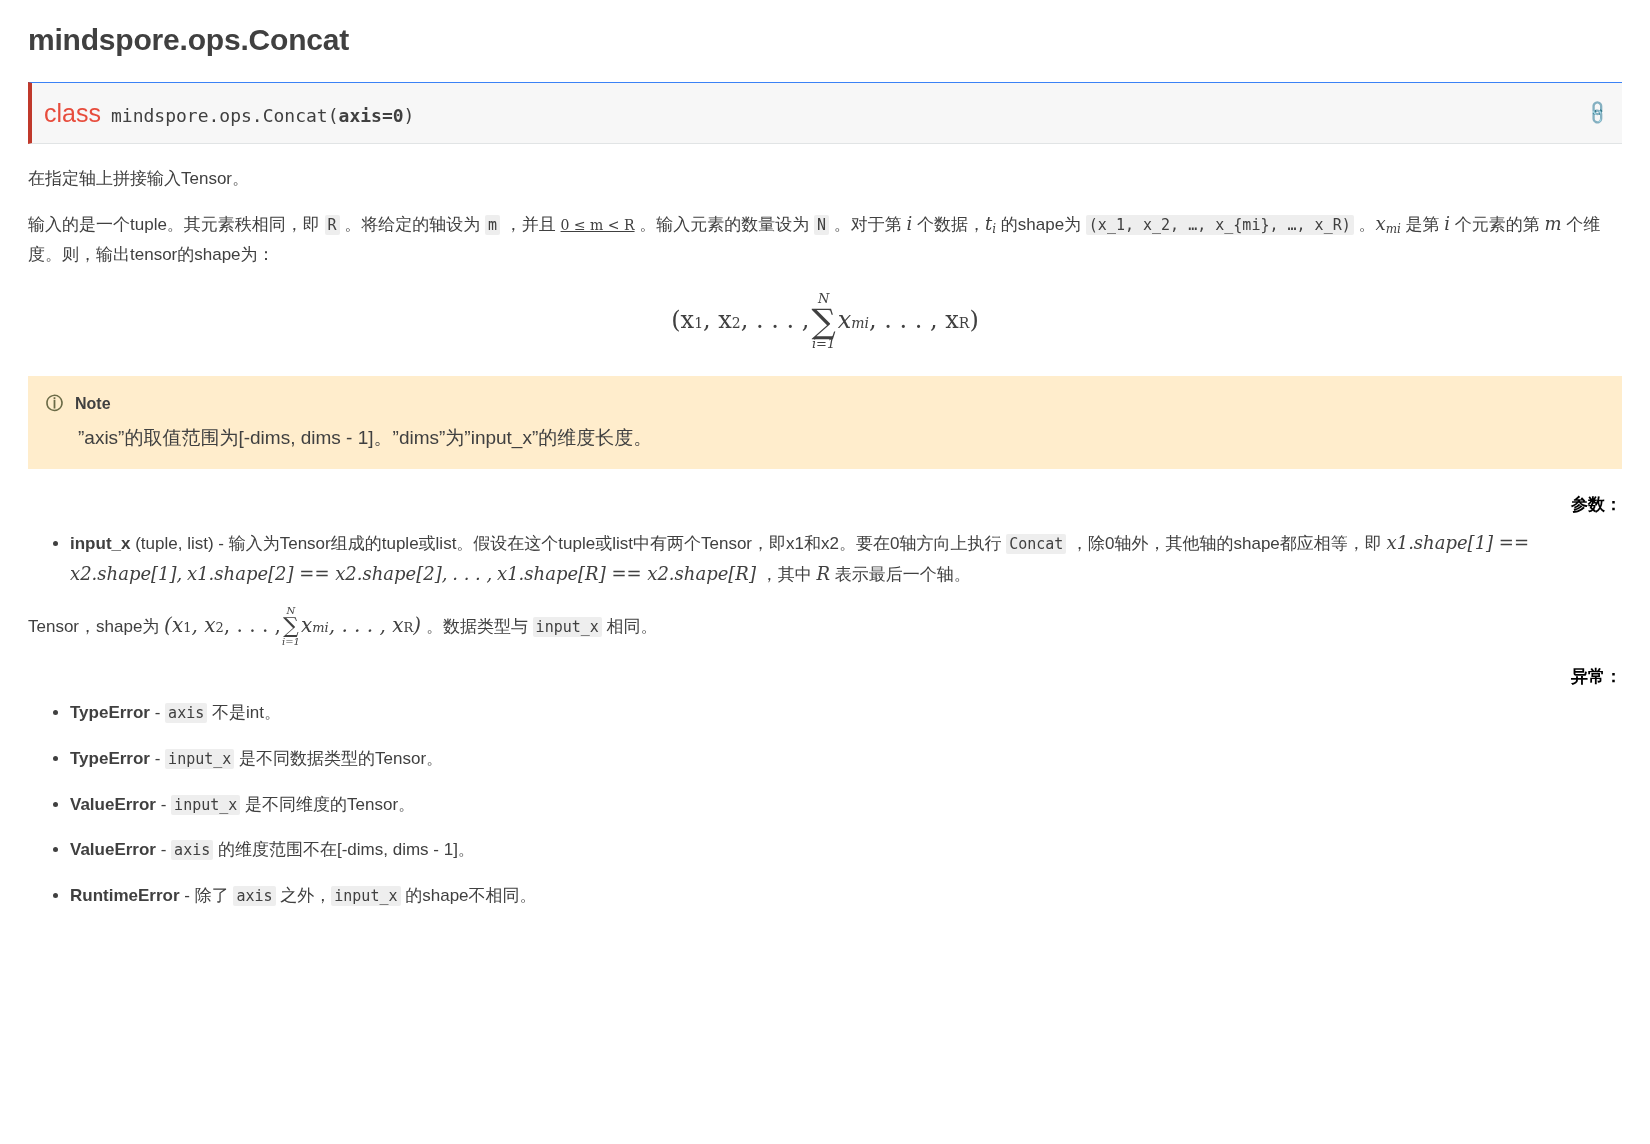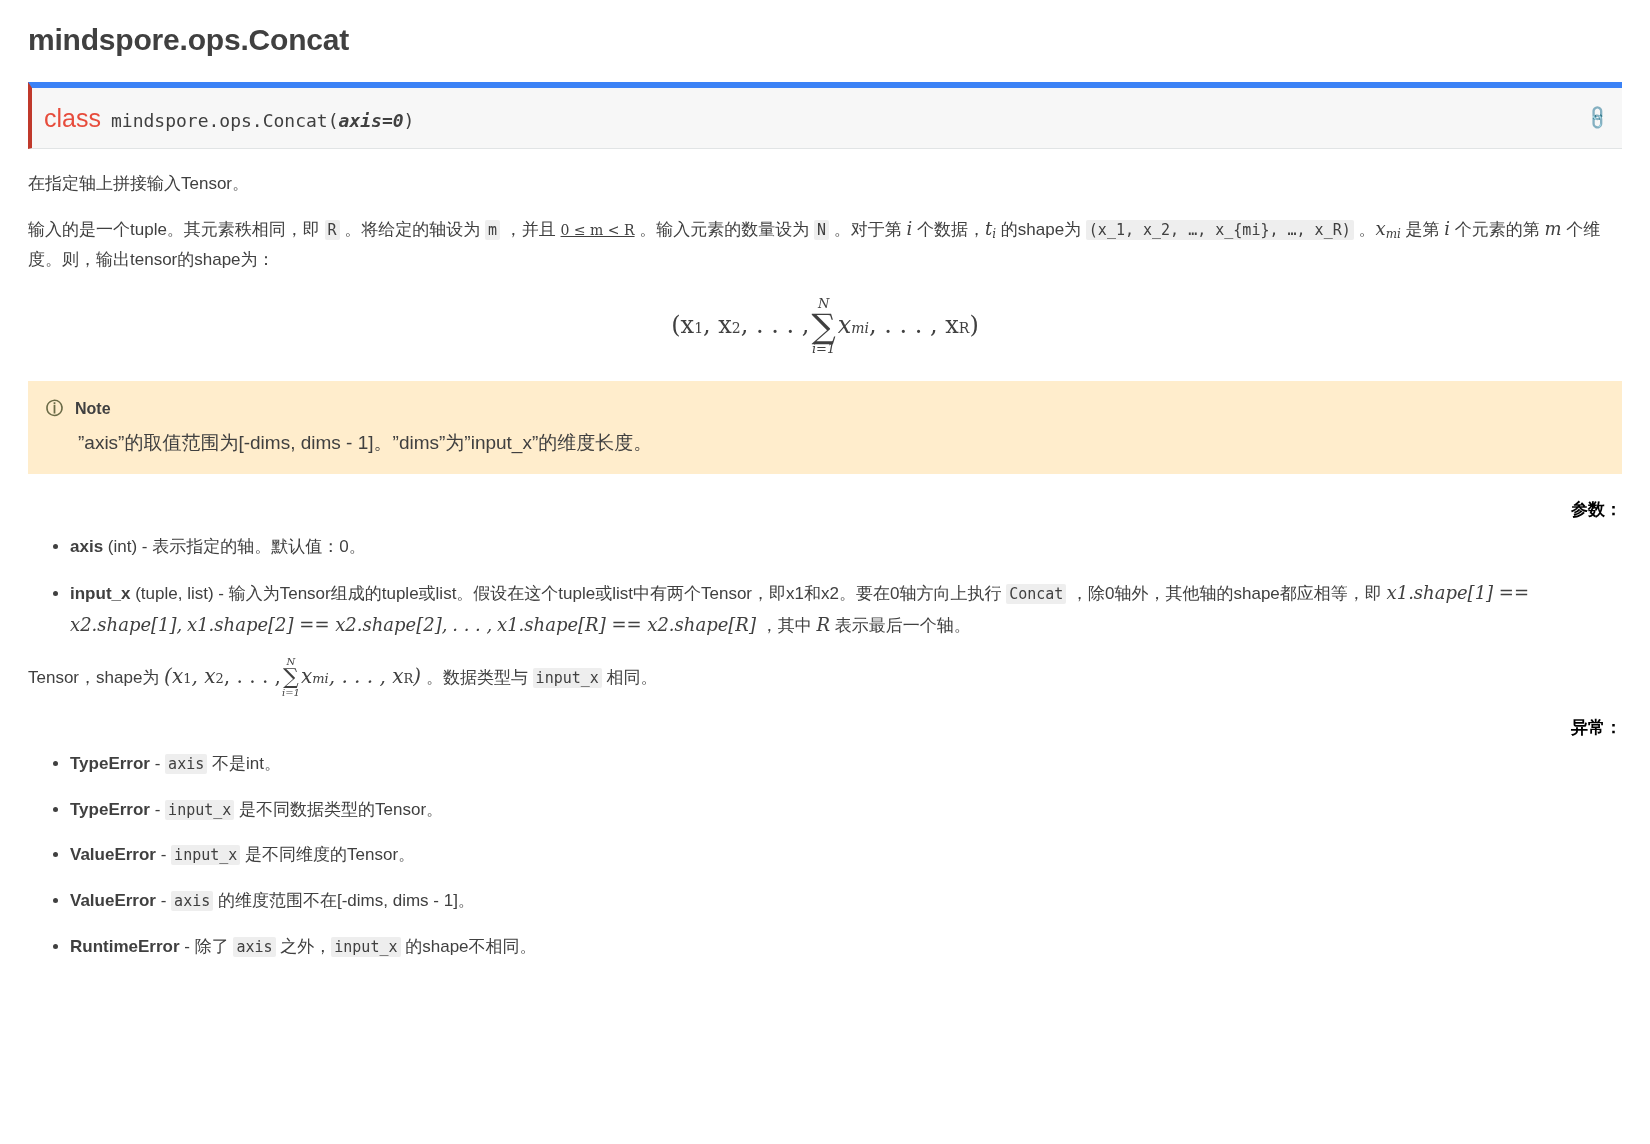--- a/index.html
+++ b/index.html
@@ -22,21 +22,21 @@
   h1.page-title {
     font-family: "Liberation Sans", sans-serif;
     font-size: 30px;
     font-weight: bold;
     color: #404040;
     margin: 16px 0 18px 0;
     letter-spacing: -0.2px;
   }
   .sig-box {
     background: #f7f7f7;
-    border-top: 6px solid #3b82f6;
+    border-top: 1px solid #3b82f6;
     border-bottom: 1px solid #e1e4e5;
     border-left: 4px solid #c0392b;
     padding: 10px 14px 10px 12px;
     display: flex;
     align-items: center;
     justify-content: space-between;
     margin-bottom: 20px;
   }
   .sig-left {
     display: flex;
@@ -48,21 +48,20 @@
     font-size: 25px;
     font-family: "Liberation Sans", sans-serif;
   }
   .sig-name {
     font-family: "DejaVu Sans Mono", monospace;
     font-size: 18px;
     color: #404040;
     font-weight: normal;
   }
   .sig-name .em {
-    font-style: italic;
     font-weight: bold;
   }
   .headerlink {
     color: #2980b9;
     font-size: 17px;
     text-decoration: none;
     transform: rotate(-45deg);
     display: inline-block;
   }
   p.para {
@@ -199,25 +198,20 @@
 
   <div class="note-box">
     <div class="note-head">
       <span class="note-icon">ⓘ</span>
       <span>Note</span>
     </div>
     <div class="note-body">”axis”的取值范围为[-dims, dims - 1]。”dims”为”input_x”的维度长度。</div>
   </div>
 
   <div class="section-label">参数：</div>
-  <ul class="plain">
-    <li>
-      <span class="bold">axis</span><span> (int) - </span><span>表示指定的轴。默认值：0。</span>
-    </li>
-  </ul>
 
   <ul class="plain">
     <li>
       <span class="bold">input_x</span><span> (tuple, list) - </span><span>输入为Tensor组成的tuple或list。假设在这个tuple或list中有两个Tensor，即x1和x2。要在0轴方向上执行 </span><code class="lit">Concat</code><span> ，除0轴外，其他轴的shape都应相等，即 </span><span class="mathi">x1.shape[1] == x2.shape[1],</span>&nbsp;<span class="mathi">x1.shape[2] == x2.shape[2],</span>&nbsp;<span class="mathi">. . . ,</span>&nbsp;<span class="mathi">x1.shape[R] == x2.shape[R]</span><span> ，其中 </span><span class="mathi">R</span><span> 表示最后一个轴。</span>
     </li>
   </ul>
 
   <p class="out-line">
     <span>Tensor，shape为 </span><span class="paren"><span style="font-style:italic;">(x</span><span class="sub" style="font-size:13px;">1</span><span style="font-style:italic;">, x</span><span class="sub" style="font-size:13px;">2</span><span>, . . . ,</span><span class="sum-inline">
           <span class="top">N</span>

